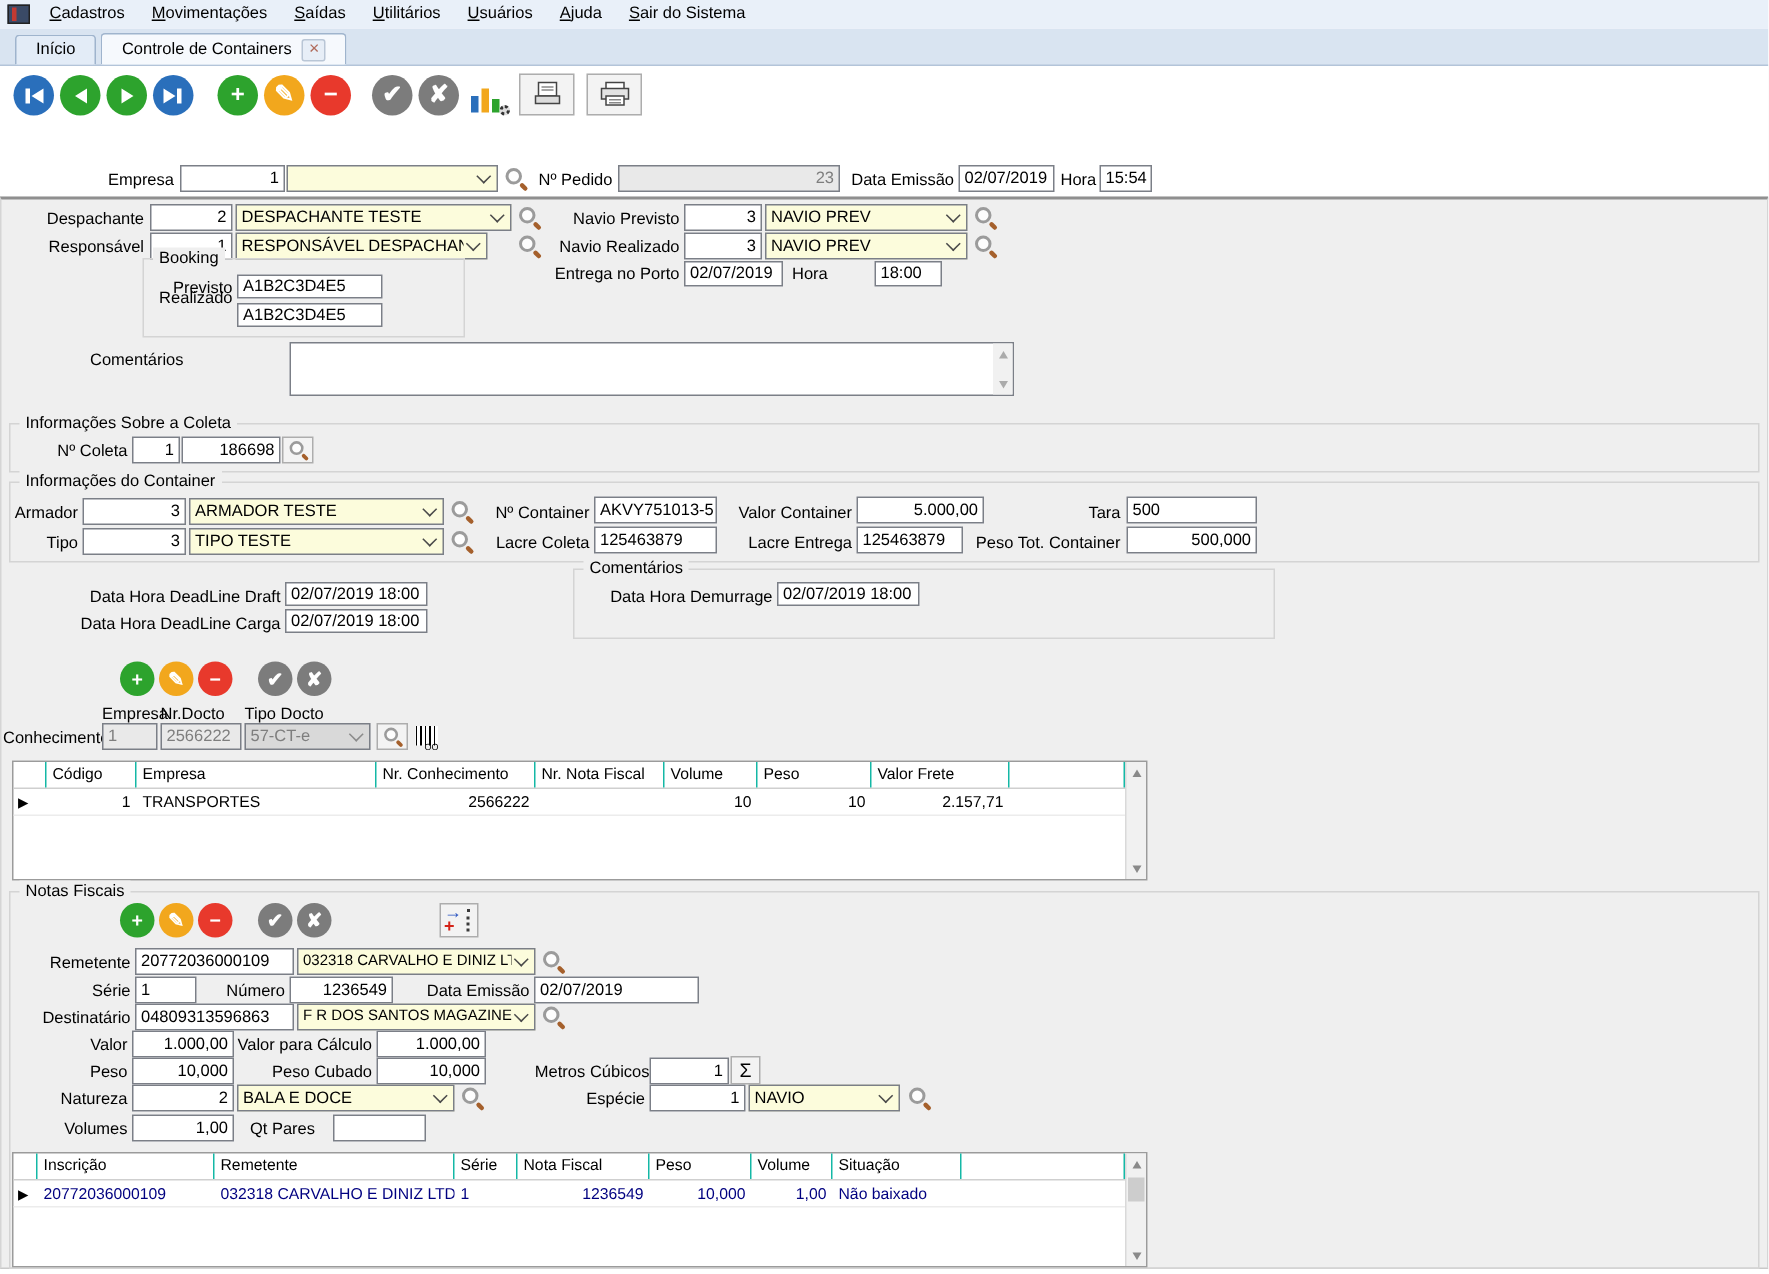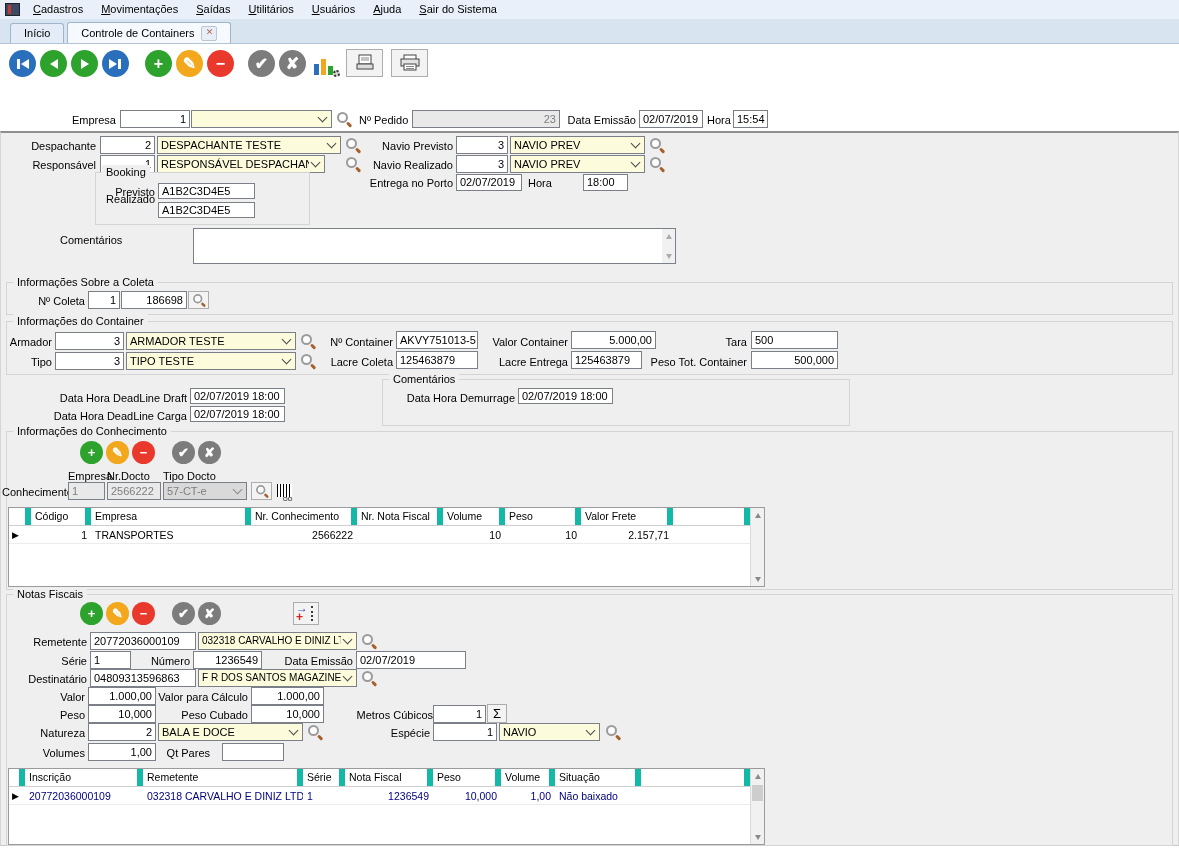--- a/index.html
+++ b/index.html
@@ -22,21 +22,21 @@
   .tri-r{width:0;height:0;border-top:5px solid transparent;border-bottom:5px solid transparent;border-left:8px solid #fff;}
   .vbar{width:2.5px;height:10px;background:#fff;margin:0 1px;}
   .btn{position:absolute;box-sizing:border-box;border:1px solid #adadad;background:#f3f3f3;display:flex;align-items:center;justify-content:center;}
   .mag{display:inline-block;position:relative;width:16px;height:16px;flex:none;}
   .mag::before{content:"";position:absolute;left:1px;top:1px;width:7px;height:7px;border:2px solid #9b9b9b;border-radius:50%;background:#fdfdfd;}
   .mag::after{content:"";position:absolute;left:10.5px;top:10px;width:6px;height:3px;background:#a5602c;border-radius:1.5px;transform:rotate(45deg);transform-origin:0 50%;}
   .grid{position:absolute;box-sizing:border-box;border:1px solid #9b9b9b;background:#fff;display:flex;font-size:10.5px;}
   .gmain{flex:1;min-width:0;}
   .ghead{display:flex;height:17px;border-bottom:1px solid #cfcfcf;align-items:center;}
   .gc{box-sizing:border-box;padding:0 4px;overflow:hidden;white-space:nowrap;flex:none;}
-  .ghead .gc{border-right:6px solid #14b8a6;height:17px;line-height:17px;}
+  .ghead .gc{border-right:1px solid #14b8a6;height:17px;line-height:17px;}
   .grow{display:flex;height:17px;align-items:center;border-bottom:1px solid #ececec;}
   .navy{color:#000080;}
   .mk{flex:none;text-align:left;font-size:9px;padding:0 0 0 3px;}
   .gfill{flex:1;}
   .vsb{flex:none;width:13px;background:#f1f1f1;border-left:1px solid #d9d9d9;display:flex;flex-direction:column;align-items:center;}
   .sa{width:13px;height:14px;display:flex;align-items:center;justify-content:center;flex:none;}
   .tup{width:0;height:0;border-left:3.5px solid transparent;border-right:3.5px solid transparent;border-bottom:5px solid #8a8a8a;}
   .tdn{width:0;height:0;border-left:3.5px solid transparent;border-right:3.5px solid transparent;border-top:5px solid #8a8a8a;}
   .saend{margin-top:auto;}
   .thumb{width:11px;height:16px;background:#cdcdcd;margin-top:2px;}
@@ -253,23 +253,20 @@
   <div class="fld" style="left:190px;top:388px;width:95px;height:16px;line-height:14px">02/07/2019 18:00</div>
   <span class="lbl ra" style="left:30px;top:410px;width:157px">Data Hora DeadLine Carga</span>
   <div class="fld" style="left:190px;top:406px;width:95px;height:16px;line-height:14px">02/07/2019 18:00</div>
 
   <div class="grp" style="left:382px;top:379px;width:468px;height:47px">
     <span class="gt">Comentários</span>
   </div>
   <span class="lbl ra" style="left:330px;top:392px;width:185px">Data Hora Demurrage</span>
   <div class="fld" style="left:518px;top:388px;width:95px;height:16px;line-height:14px">02/07/2019 18:00</div>
 
-  <div class="grp" style="left:6px;top:431px;width:1167px;height:159px">
-    <span class="gt">Informações do Conhecimento</span>
-  </div>
   <div class="cbtn sm green" style="left:80px;top:441px">+</div>
   <div class="cbtn sm orange" style="left:106px;top:441px">✎</div>
   <div class="cbtn sm red" style="left:132px;top:441px">−</div>
   <div class="cbtn sm gray" style="left:172px;top:441px">✔</div>
   <div class="cbtn sm gray" style="left:198px;top:441px">✘</div>
 
   <span class="lbl" style="left:68px;top:470px">Empresa</span>
   <span class="lbl" style="left:107px;top:470px">Nr.Docto</span>
   <span class="lbl" style="left:163px;top:470px">Tipo Docto</span>
 

